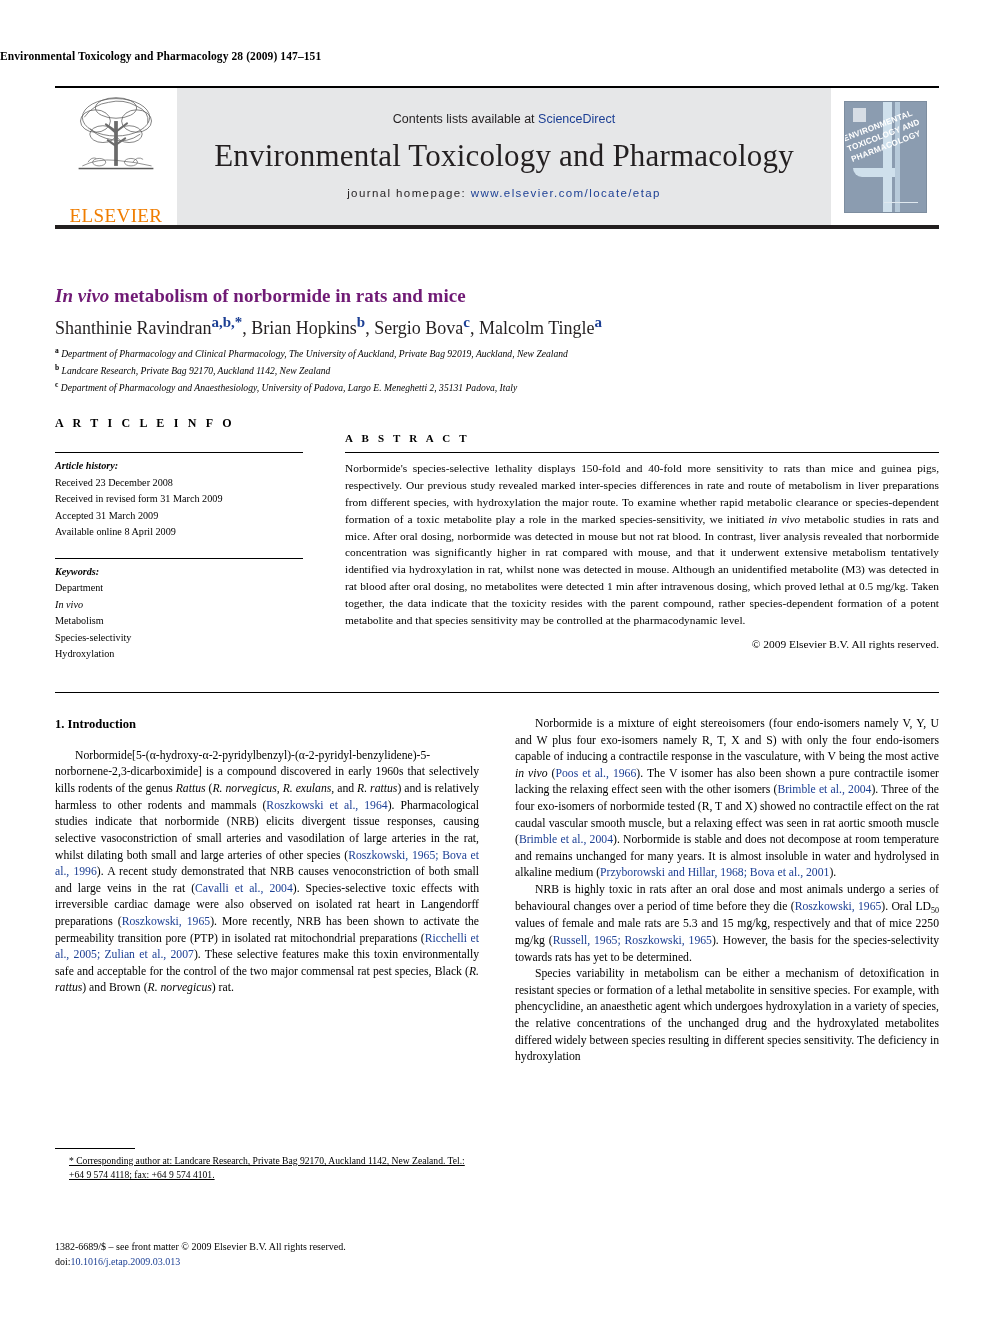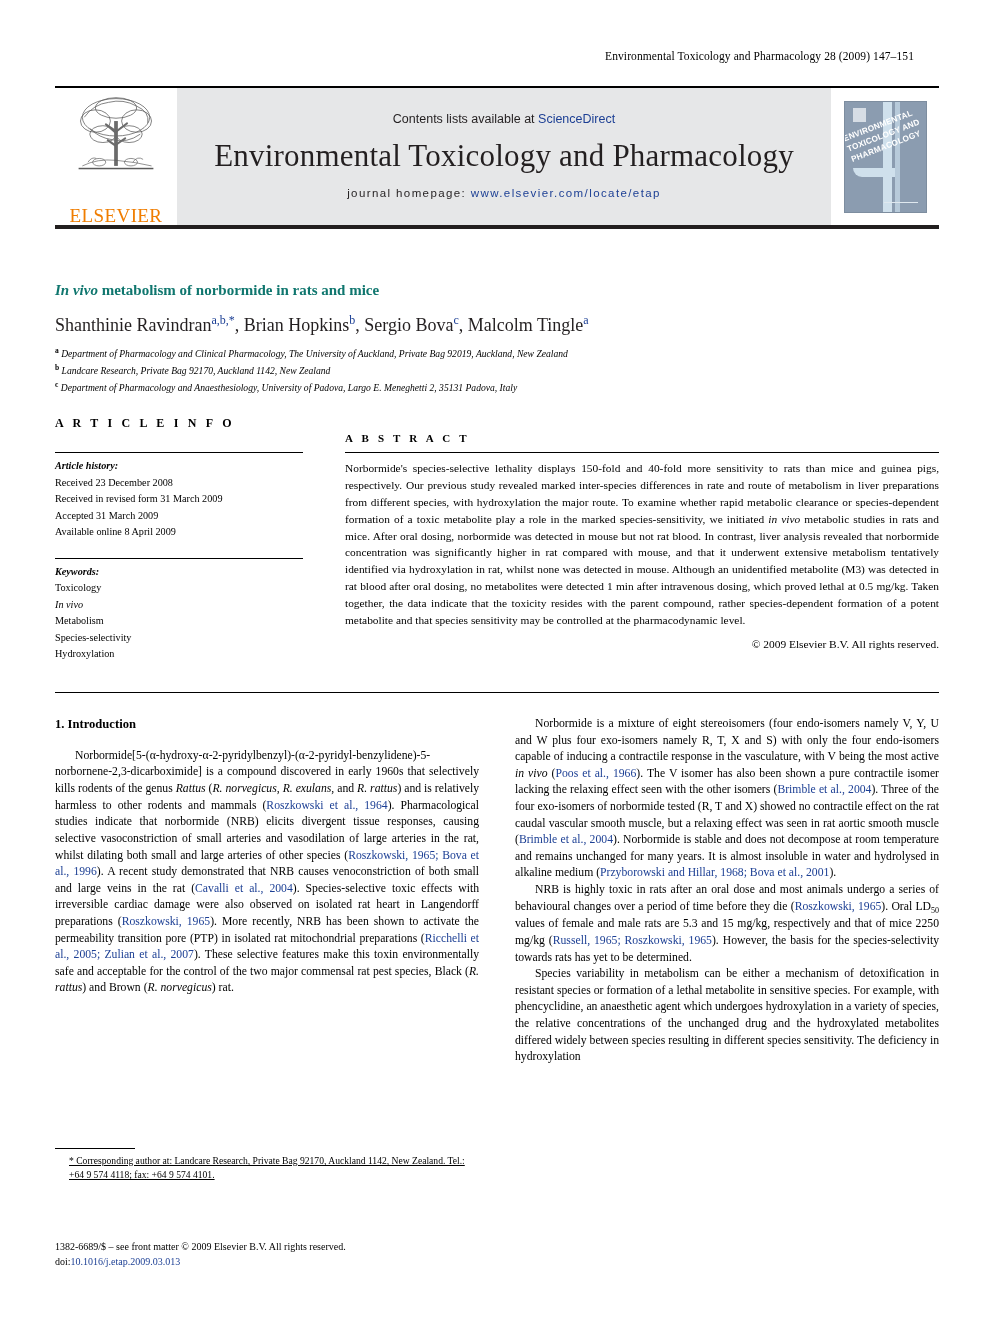--- a/index.html
+++ b/index.html
@@ -21,23 +21,23 @@
     height: 1323px;
     padding: 0;
   }
 
   
   .running-head {
     position: absolute;
     top: 50px;
     left: 0;
     width: 914px;
-    text-align: right;
+    text-align: left;
     font-size: 11.5px;
-    font-weight: normal;
+    font-weight: bold;
     letter-spacing: 0.1px;
   }
 
   
   .masthead {
     position: absolute;
     top: 86px;
     left: 55px;
     width: 884px;
     height: 143px;
@@ -155,33 +155,33 @@
   }
   .cover-rule {
     position: absolute; right: 8px; bottom: 9px; width: 34px; height: 1px;
     background: #dfe8ef;
   }
 
   
   .title {
     position: absolute;
     top: 272px; left: 55px; width: 884px;
-    font-size: 15px;
+    font-size: 19px;
     line-height: 1.15;
-    color: #0f766e;
+    color: #701a75;
   }
   .title em { font-style: italic; }
   .authors {
     position: absolute;
     top: 313px; left: 55px; width: 884px;
     font-size: 18px;
     line-height: 1.2;
     color: #231f20;
   }
-  .authors sup { font-size: 12px; color: #1c3f94; font-weight: normal; }
+  .authors sup { font-size: 15px; color: #1c3f94; font-weight: bold; }
   .affils {
     position: absolute;
     top: 345px; left: 55px; width: 884px;
     font-size: 9.6px;
     font-style: italic;
     line-height: 1.52;
   }
   .affils sup { font-style: normal; font-weight: bold; font-size: 7.5px; }
 
   
@@ -362,21 +362,21 @@
       <div class="info-sub">Article history:</div>
       <div>Received 23 December 2008</div>
       <div>Received in revised form 31 March 2009</div>
       <div>Accepted 31 March 2009</div>
       <div>Available online 8 April 2009</div>
     </div>
     <div class="kw-gap"></div>
     <div class="info-rule"></div>
     <div class="info-block">
       <div class="info-sub">Keywords:</div>
-      <div>Toxicology</div>
+      <div>Department</div>
       <div style="font-style:italic">In vivo</div>
       <div>Metabolism</div>
       <div>Species-selectivity</div>
       <div>Hydroxylation</div>
     </div>
   </div>
 
   <div class="abstract-col">
     <div class="abs-rule"></div>
     <div>Norbormide's species-selective lethality displays 150-fold and 40-fold more sensitivity to rats than mice and guinea pigs, respectively. Our previous study revealed marked inter-species differences in rate and route of metabolism in liver preparations from different species, with hydroxylation the major route. To examine whether rapid metabolic clearance or species-dependent formation of a toxic metabolite play a role in the marked species-sensitivity, we initiated <em>in vivo</em> metabolic studies in rats and mice. After oral dosing, norbormide was detected in mouse but not rat blood. In contrast, liver analysis revealed that norbormide concentration was significantly higher in rat compared with mouse, and that it underwent extensive metabolism tentatively identified via hydroxylation in rat, whilst none was detected in mouse. Although an unidentified metabolite (M3) was detected in rat blood after oral dosing, no metabolites were detected 1 min after intravenous dosing, which proved lethal at 0.5 mg/kg. Taken together, the data indicate that the toxicity resides with the parent compound, rather species-dependent formation of a potent metabolite and that species sensitivity may be controlled at the pharmacodynamic level.</div>

